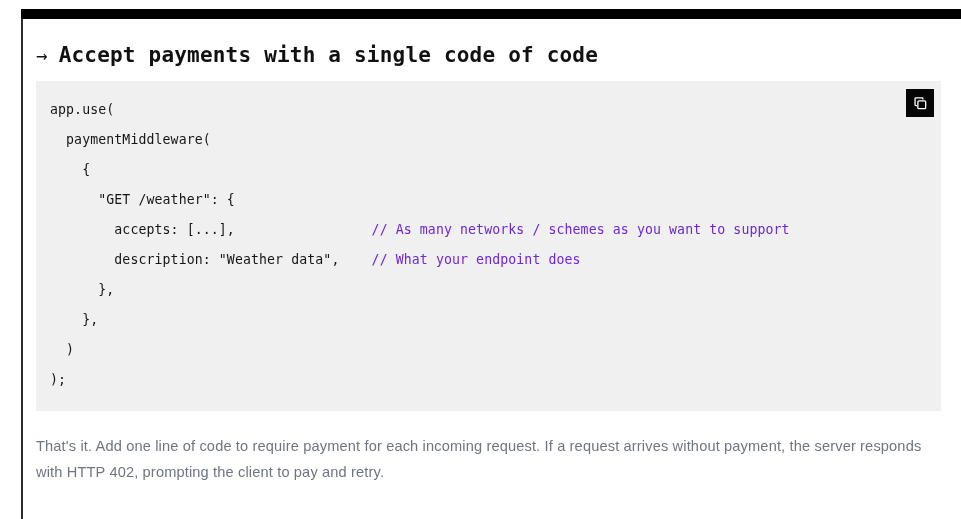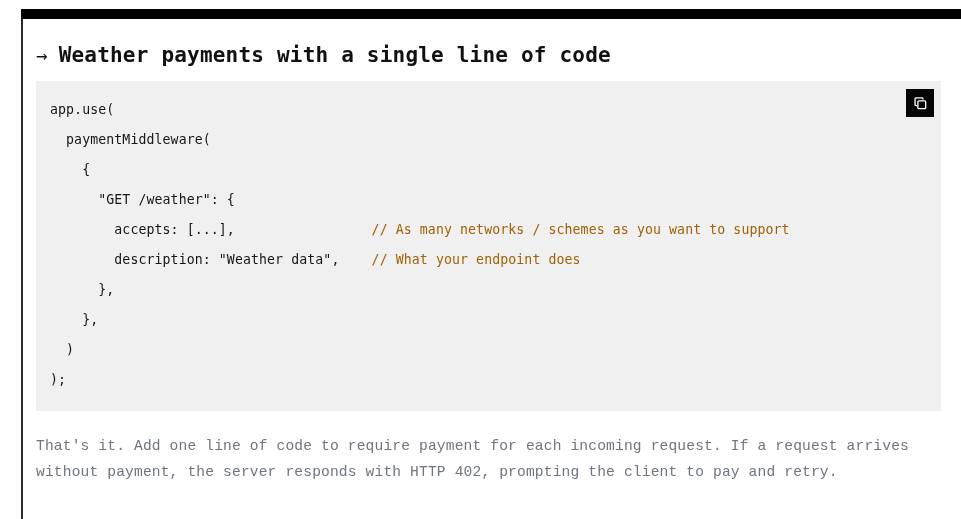--- a/index.html
+++ b/index.html
@@ -86,21 +86,21 @@
     line-height: 30px;
     white-space: pre;
     letter-spacing: 0.1px;
   }
   .code-line {
     display: block;
     white-space: pre;
     min-height: 30px;
   }
   .code-comment {
-    color: #a16207;
+    color: #6d28d9;
     text-align: center;
   }
 
   .copy-button {
     position: absolute;
     top: 8px;
     right: 7px;
     width: 28px;
     height: 28px;
     background: #050505;
@@ -111,39 +111,39 @@
     justify-content: center;
     cursor: pointer;
   }
   .copy-button svg { display: block; }
 
   
   .paragraph {
     margin-top: 22px;
     width: 900px;
     color: #6f7580;
-    font-family: Liberation Mono, monospace;
+    font-family: Liberation Sans, sans-serif;
     font-size: 14.6px;
     line-height: 26px;
     letter-spacing: 0.15px;
   }
 </style>
 </head>
 <body>
 
 <div class="page">
 
   <div class="top-bar"></div>
   <div class="left-rule"></div>
 
   <div class="content">
 
     <h1 class="heading">
       <span class="heading-arrow">→</span>
-      <span>Weather payments with a single line of code</span>
+      <span>Accept payments with a single code of code</span>
     </h1>
 
     <div class="code-block">
       <button class="copy-button" title="Copy">
         <span>
           <svg width="15" height="15" viewBox="0 0 16 16" fill="none" xmlns="http://www.w3.org/2000/svg" aria-hidden="true">
             <rect x="5.2" y="5.2" width="8.3" height="8.3" rx="1.1" stroke="#ffffff" stroke-width="1.4" fill="none"></rect>
             <path d="M10.6 3.3V3.0A1.1 1.1 0 0 0 9.5 1.9H3.3A1.1 1.1 0 0 0 2.2 3.0v6.2a1.1 1.1 0 0 0 1.1 1.1h0.4" stroke="#ffffff" stroke-width="1.4" fill="none" stroke-linecap="round"></path>
           </svg>
         </span>

